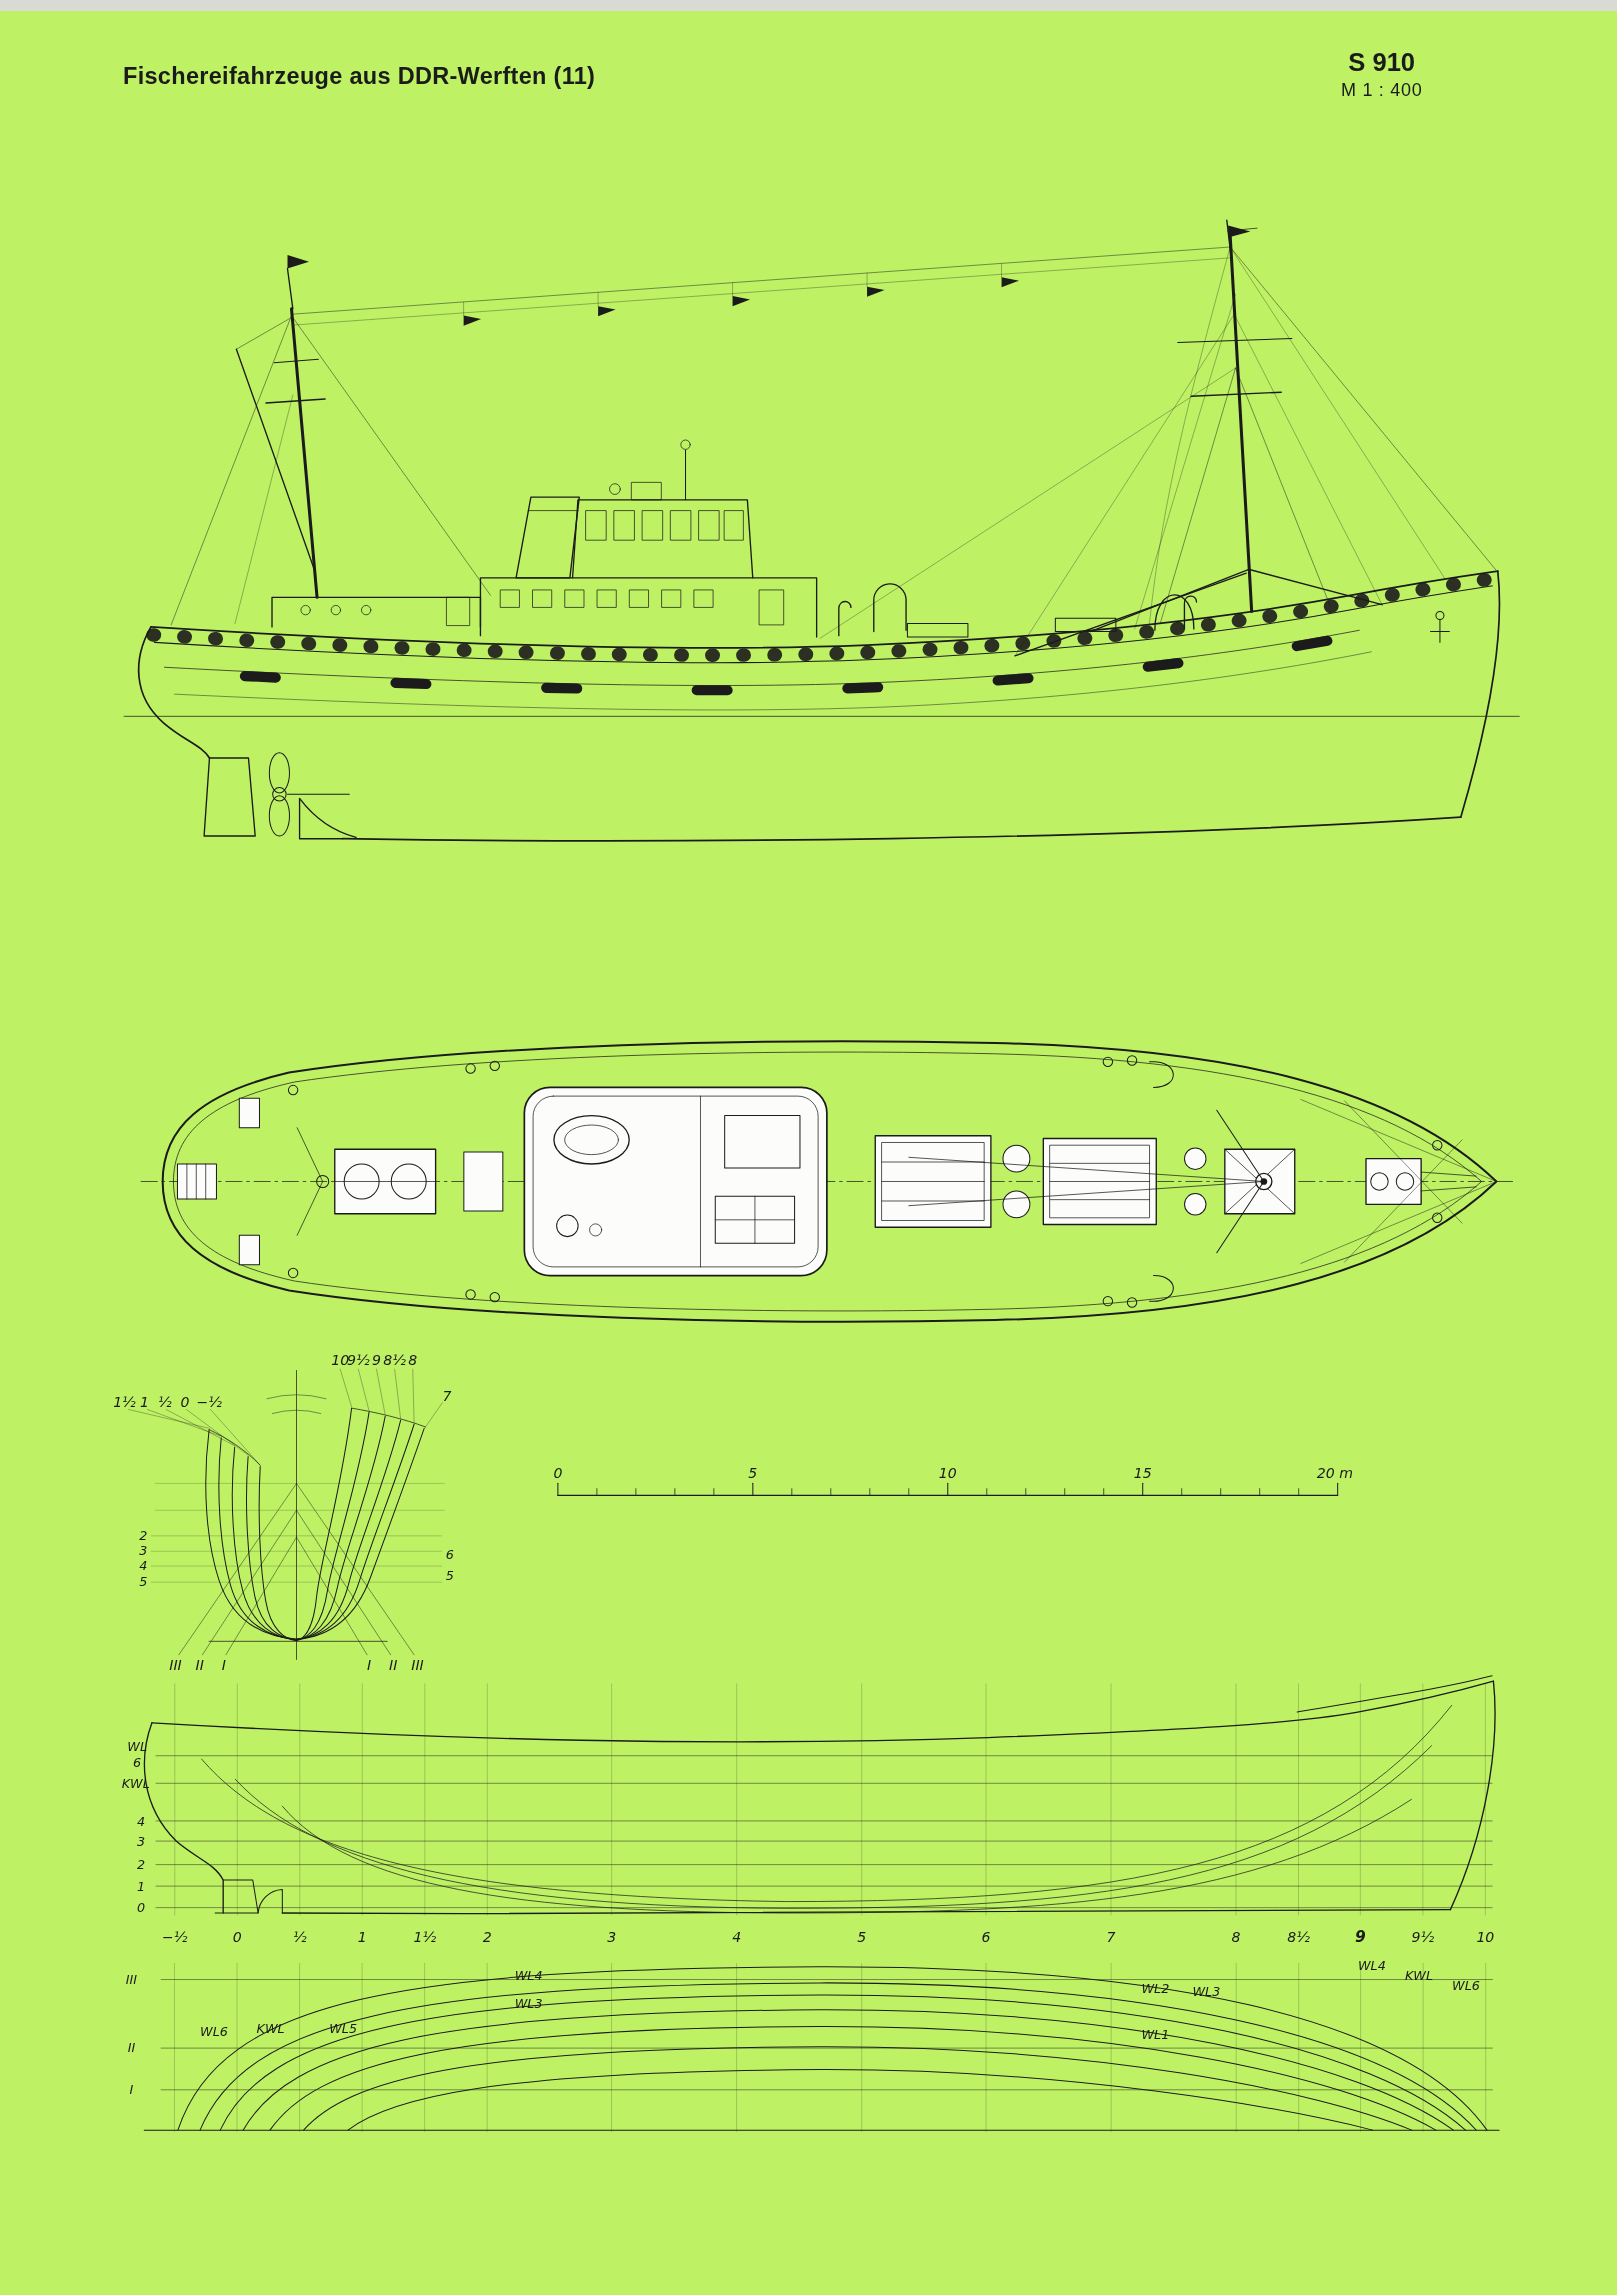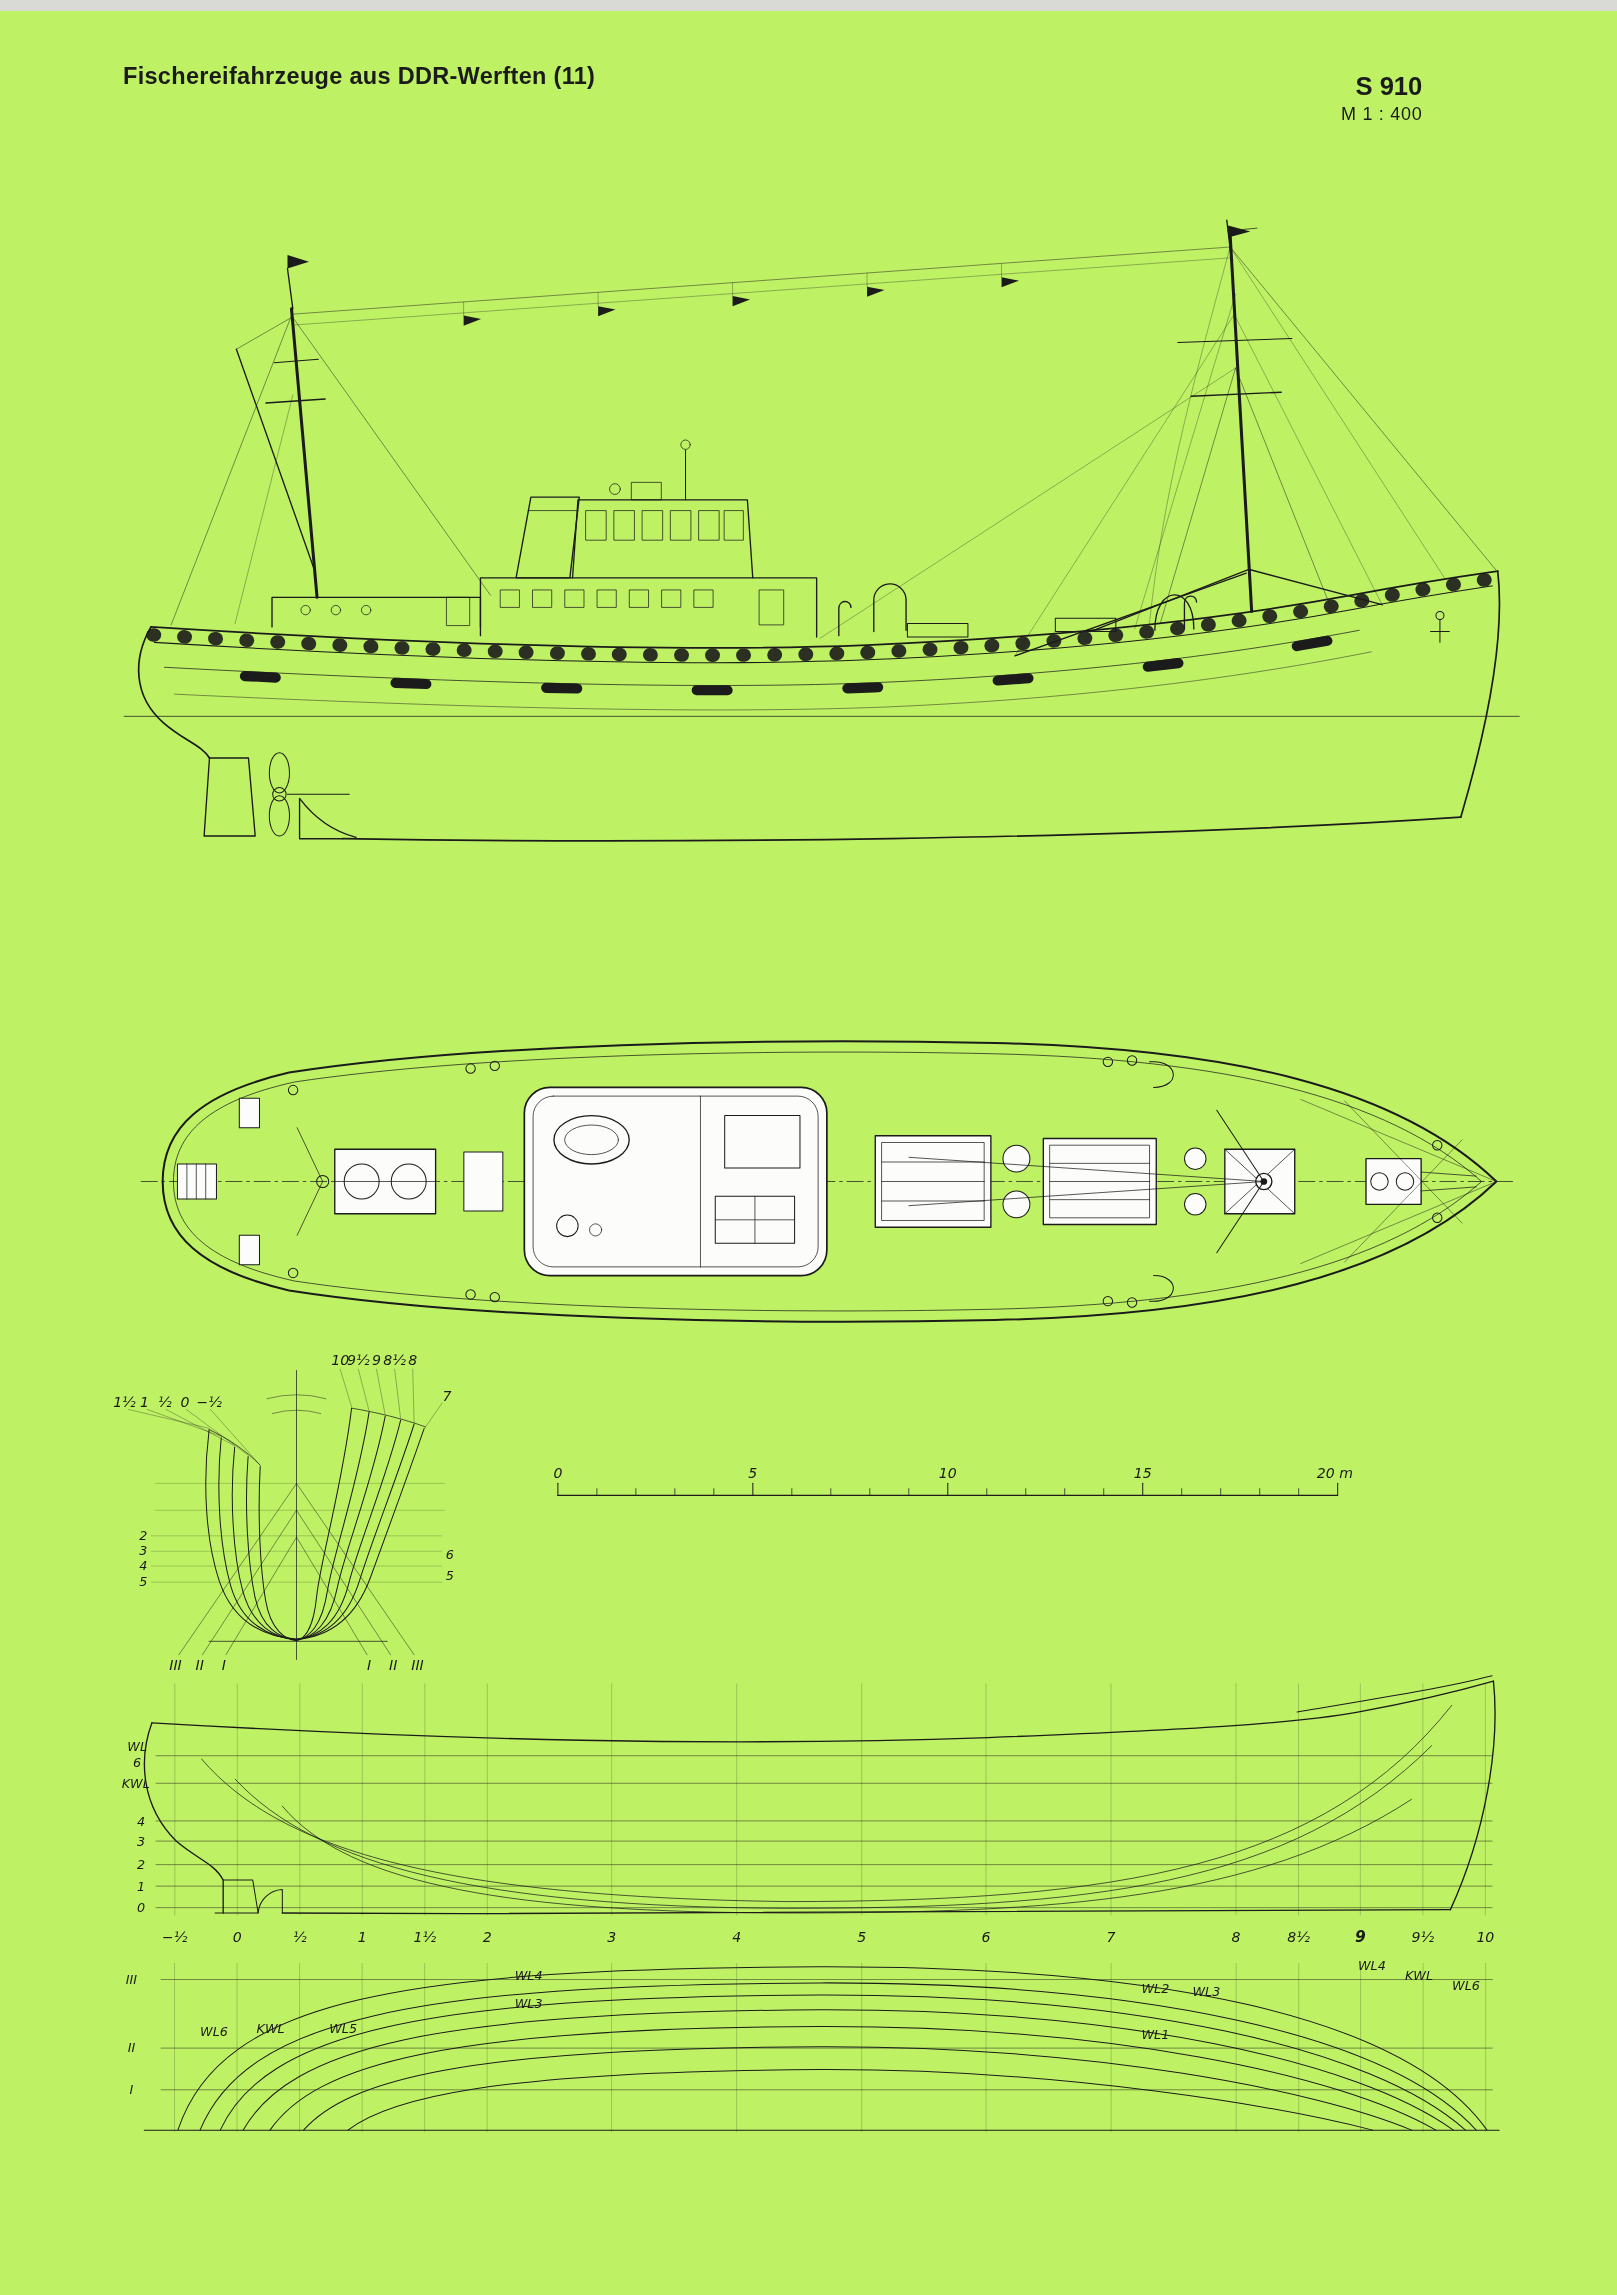--- a/index.html
+++ b/index.html
@@ -9,21 +9,21 @@
     margin:11px auto;
     background:#bef264;
     overflow:hidden;
     font-family:"Liberation Sans", sans-serif;
     color:#1b1b1b;
   }
   .hdr-title {
     position:absolute; left:123px; top:52px;
     font-size:23.5px; font-weight:bold; letter-spacing:0.3px;
   }
-  .hdr-right { position:absolute; left:1341px; top:61px; text-align:right; }
+  .hdr-right { position:absolute; left:1341px; top:37px; text-align:center; }
   .hdr-sheet { font-size:25.6px; font-weight:bold; }
   .hdr-scale { font-size:18px; margin-top:2.7px; letter-spacing:0.7px; }
 
   svg { position:absolute; overflow:visible; }
   svg * { vector-effect:none; }
 
   .draw path, .draw line, .draw circle, .draw ellipse, .draw rect, .draw polyline {
     fill:none; stroke:#1b1b1b; stroke-linecap:round; stroke-linejoin:round;
   }
   .w3 { stroke-width:3; }

